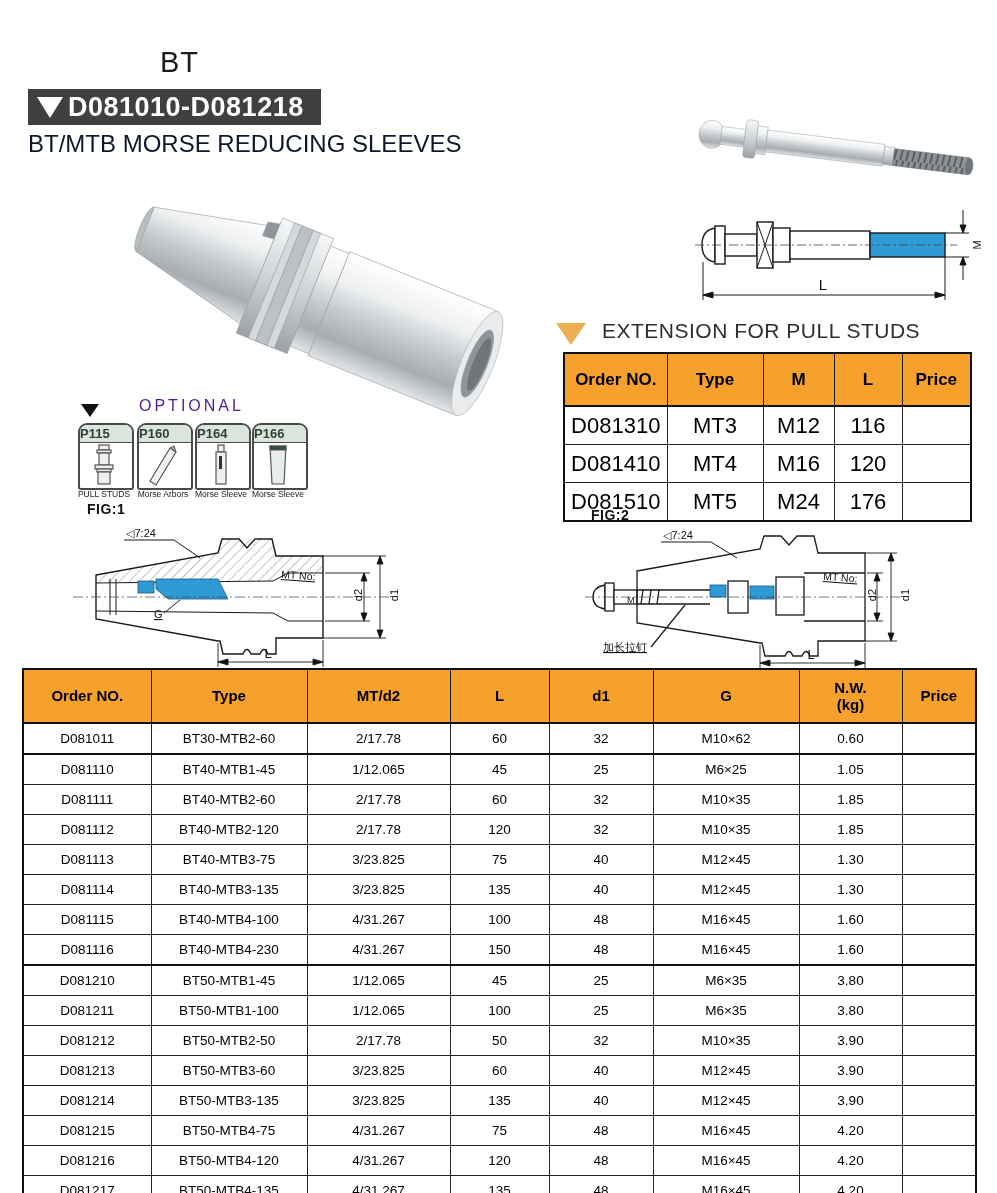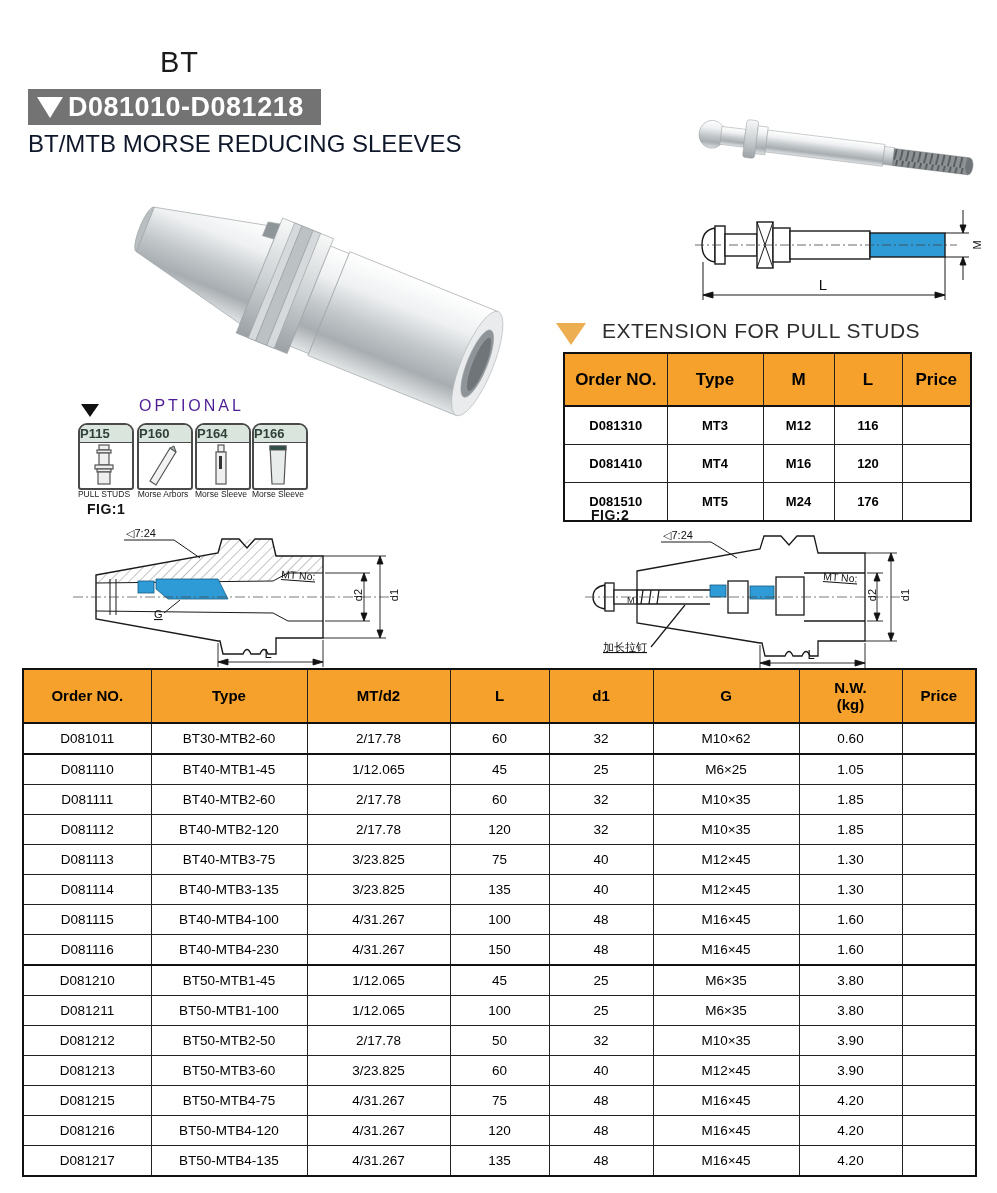--- a/index.html
+++ b/index.html
@@ -2,42 +2,42 @@
 <html><head>
 <meta charset="utf-8">
 <style>
   html,body{margin:0;padding:0;background:#ffffff;}
   #page{position:relative;width:997px;height:1193px;background:#fff;
         font-family:"Liberation Sans",sans-serif;color:#111;overflow:hidden;margin-top:20px;}
   .abs{position:absolute;}
 
   
   .brand{left:160px;top:26px;font-size:29px;color:#1a1a1a;letter-spacing:1px;}
-  .banner{left:28px;top:69px;width:293px;height:36px;background:#737373;
+  .banner{left:28px;top:69px;width:293px;height:36px;background:#404040;
           display:flex;align-items:center;}
   .banner .tri{width:0;height:0;border-left:13px solid transparent;border-right:13px solid transparent;
           border-top:21px solid #ffffff;margin-left:9px;}
   .banner .rng{color:#fff;font-weight:bold;font-size:27px;margin-left:5px;letter-spacing:0.5px;}
   .subtitle{left:28px;top:110px;font-size:24px;color:#0f172a;text-align:right;}
 
   
   .sec-tri{left:556px;top:303px;width:0;height:0;border-left:15px solid transparent;
            border-right:15px solid transparent;border-top:22px solid #EDAE52;}
   .sec-title{left:602px;top:299px;font-size:21px;color:#2e2e2e;letter-spacing:0.5px;}
 
   
   table{border-collapse:collapse;table-layout:fixed;background:#fff;}
   .cat{border:2.5px solid #111;}
   .cat th{background:#F5A12C;color:#000;font-weight:bold;border:1px solid #222;
           border-bottom:2px solid #111;white-space:pre-line;line-height:1.15;}
   .cat td{border:1px solid #222;text-align:center;color:#000;overflow:hidden;white-space:nowrap;}
   .cat tr.group-end td{border-bottom:2.5px solid #111;}
   #ext-table{left:563px;top:332px;width:407px;}
   #ext-table th{height:49px;font-size:17px;}
-  #ext-table td{height:35px;font-size:13px;font-weight:bold;}
+  #ext-table td{height:35px;font-size:22px;}
   #main-table{left:22px;top:648px;width:953px;}
   #main-table th{height:50px;font-size:15px;}
   #main-table td{height:27px;font-size:13.5px;}
   .fig{font-weight:bold;font-size:14px;color:#111;letter-spacing:0.5px;}
 
   
   .opt-tri{left:81px;top:384px;width:0;height:0;border-left:9px solid transparent;
            border-right:9px solid transparent;border-top:13px solid #111;}
   .opt-title{left:139px;top:377px;font-size:16px;letter-spacing:3px;color:#4c1d95;text-align:right;}
   .pbox{top:403px;width:52px;height:63px;border:2px solid #4a4a4a;border-radius:9px 9px 3px 3px;
@@ -472,20 +472,30 @@
           <td>D081213</td>
           <td>BT50-MTB3-60</td>
           <td>3/23.825</td>
           <td>60</td>
           <td>40</td>
           <td>M12×45</td>
           <td>3.90</td>
           <td></td>
         </tr>
         <tr>
+          <td>D081214</td>
+          <td>BT50-MTB3-135</td>
+          <td>3/23.825</td>
+          <td>135</td>
+          <td>40</td>
+          <td>M12×45</td>
+          <td>3.90</td>
+          <td></td>
+        </tr>
+        <tr>
           <td>D081215</td>
           <td>BT50-MTB4-75</td>
           <td>4/31.267</td>
           <td>75</td>
           <td>48</td>
           <td>M16×45</td>
           <td>4.20</td>
           <td></td>
         </tr>
         <tr>

